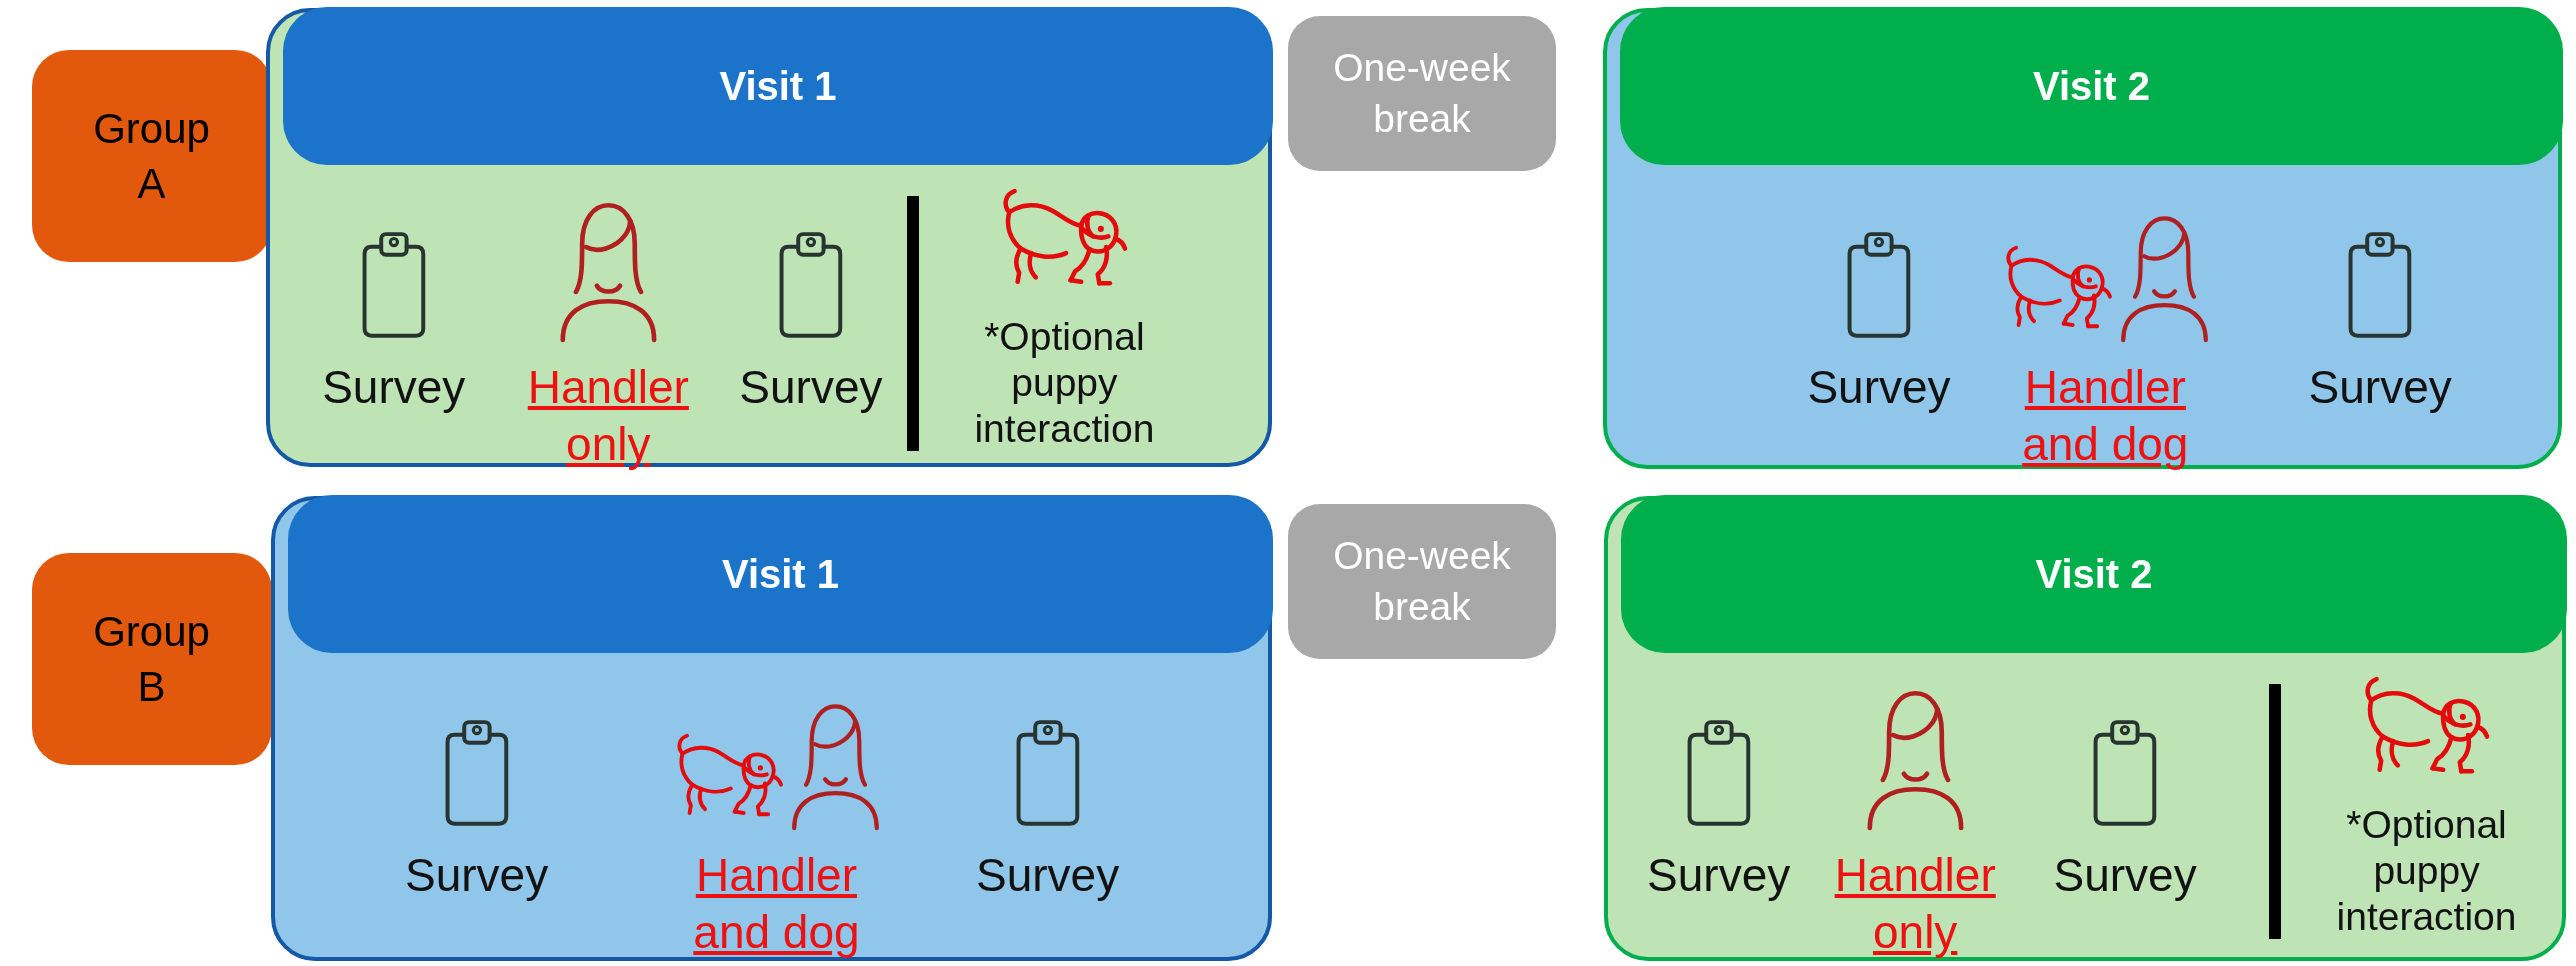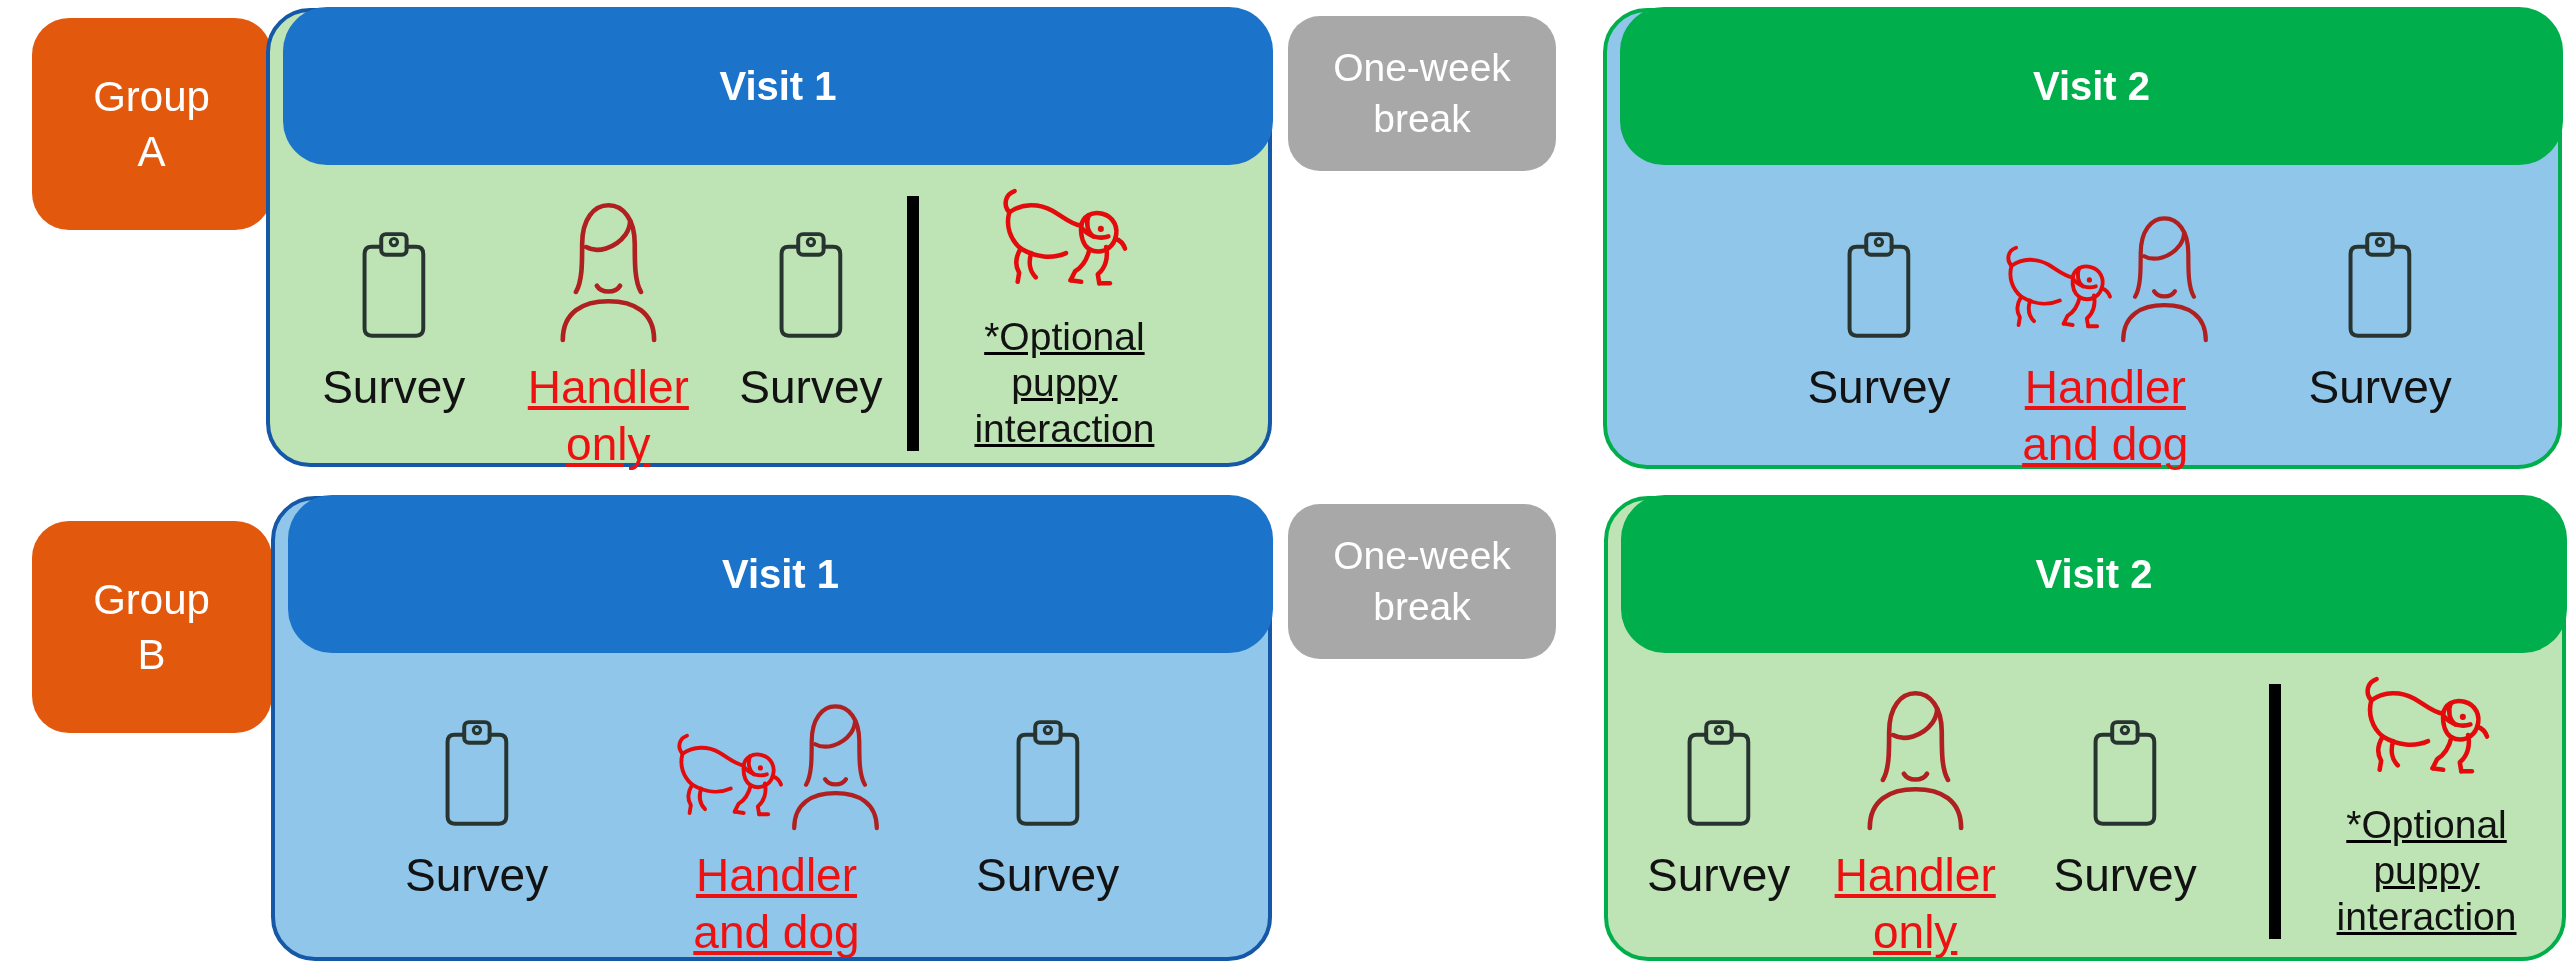--- a/index.html
+++ b/index.html
@@ -1,23 +1,23 @@
 <!DOCTYPE html>
 <html style="font-size:13px"><head>
 <meta charset="utf-8">
 <style>
   html,body{margin:0;padding:0;background:#fff;}
   .canvas{position:relative;width:2576px;height:967px;background:#fff;
           font-family:"Liberation Sans",sans-serif;overflow:hidden;}
 
   
   .group-box{position:absolute;width:240px;height:212px;background:#E2590E;
-             border-radius:37px;color:#ffffff;display:flex;flex-direction:column;
+             border-radius:37px;color:#000000;display:flex;flex-direction:column;
              align-items:center;justify-content:center;font-size:42px;line-height:1.32;
-             text-align:center;}
+             text-align:center;margin-top:32px;}
   #group-a{left:31.5px;top:18px;}
   #group-b{left:31.5px;top:521px;}
 
   
   .break-box{position:absolute;width:268px;height:155px;background:#A8A8A8;
              border-radius:32px;color:#fff;display:flex;flex-direction:column;
              align-items:center;justify-content:center;font-size:39px;line-height:1.3;
              text-align:center;}
   #break-1{left:1288px;top:16px;}
   #break-2{left:1288px;top:504px;}
@@ -38,21 +38,21 @@
   #card-b2{left:1604px;top:496px;width:954px;height:457px;background:#BEE3B5;border-color:#00AF4B;}
   #card-b2 .card-header{background:#00AF4B;}
 
   
   .cell{position:absolute;transform:translateX(-50%);top:22.6px;display:flex;
         flex-direction:column;align-items:center;text-align:center;}
   .iconbox{height:153px;display:flex;align-items:flex-end;justify-content:center;margin-bottom:16px;}
   .pair .iconbox svg{margin:0 -6.5px;}
   .lbl{font-size:46px;color:#121212;line-height:1.24;white-space:nowrap;}
   .lbl.red{color:#EE1111;text-decoration:underline;}
-  .cell.optional{top:6.5px;text-decoration:underline;}
+  .cell.optional{top:6.5px;}
   .cell.optional .iconbox{height:129px;margin-bottom:11.3px;}
   .cell.optional .lbl{font-size:39px;line-height:1.18;}
   .vdivider{position:absolute;transform:translateX(-50%);top:29px;width:12px;height:255px;background:#000;}
 
   svg{display:block;}
 </style>
 </head>
 <body>
 
 <div class="canvas">

